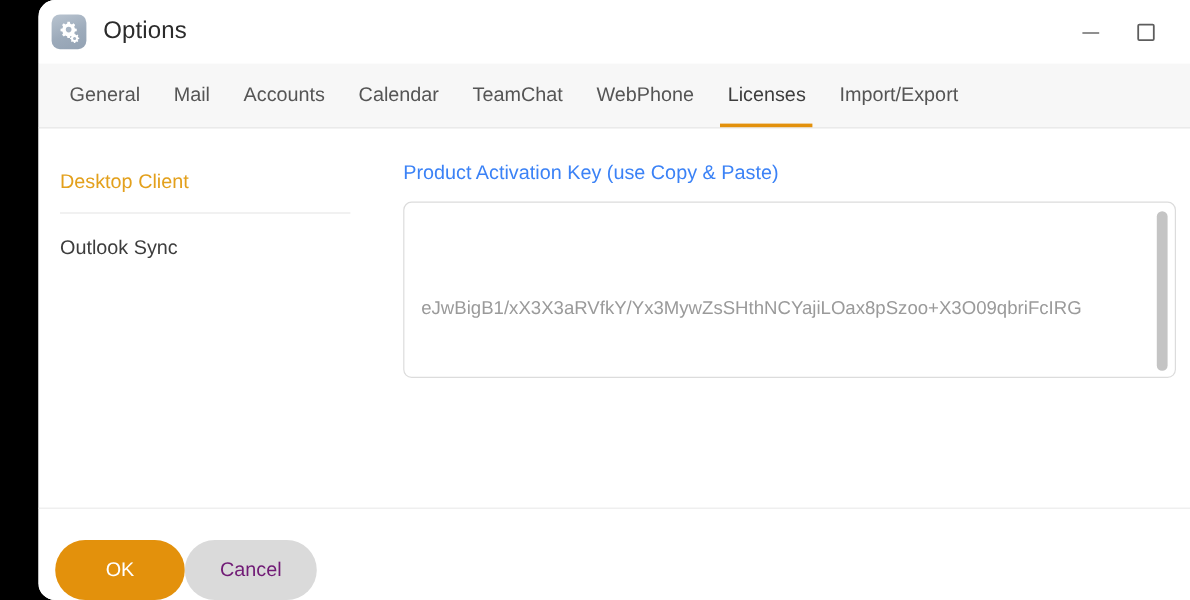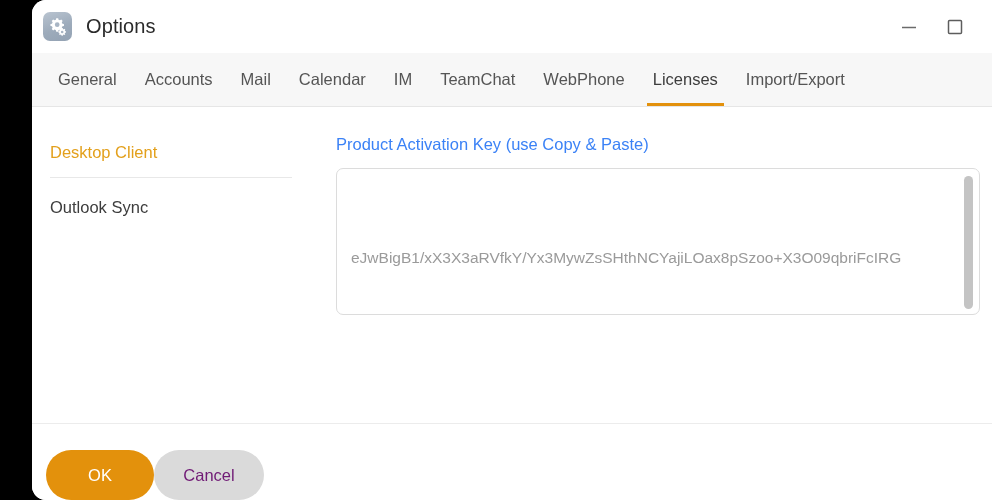--- a/index.html
+++ b/index.html
@@ -259,24 +259,23 @@
         <svg width="20" height="20" viewBox="0 0 20 20">
           <line x1="3" y1="3" x2="17" y2="17" stroke="#4a4a4a" stroke-width="1.5"></line>
           <line x1="17" y1="3" x2="3" y2="17" stroke="#4a4a4a" stroke-width="1.5"></line>
         </svg>
       </div>
     </div>
   </div>
 
   <div class="tabbar">
     <div class="tab">General</div>
+    <div class="tab">Mail</div>
     <div class="tab">Accounts</div>
-    <div class="tab">Mail</div>
     <div class="tab">Calendar</div>
-    <div class="tab">IM</div>
     <div class="tab">TeamChat</div>
     <div class="tab">WebPhone</div>
     <div class="tab active">Licenses</div>
     <div class="tab">Import/Export</div>
 
     <div class="tab-scrollers">
       <div class="tri tri-right"></div>
       <div class="tri tri-left"></div>
     </div>
   </div>

